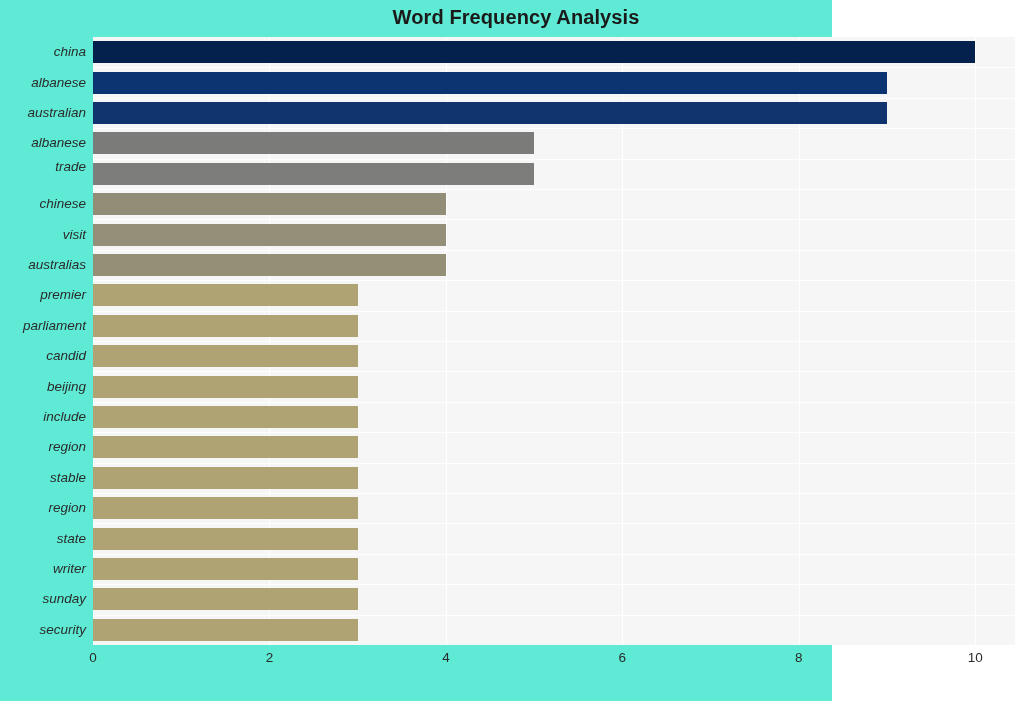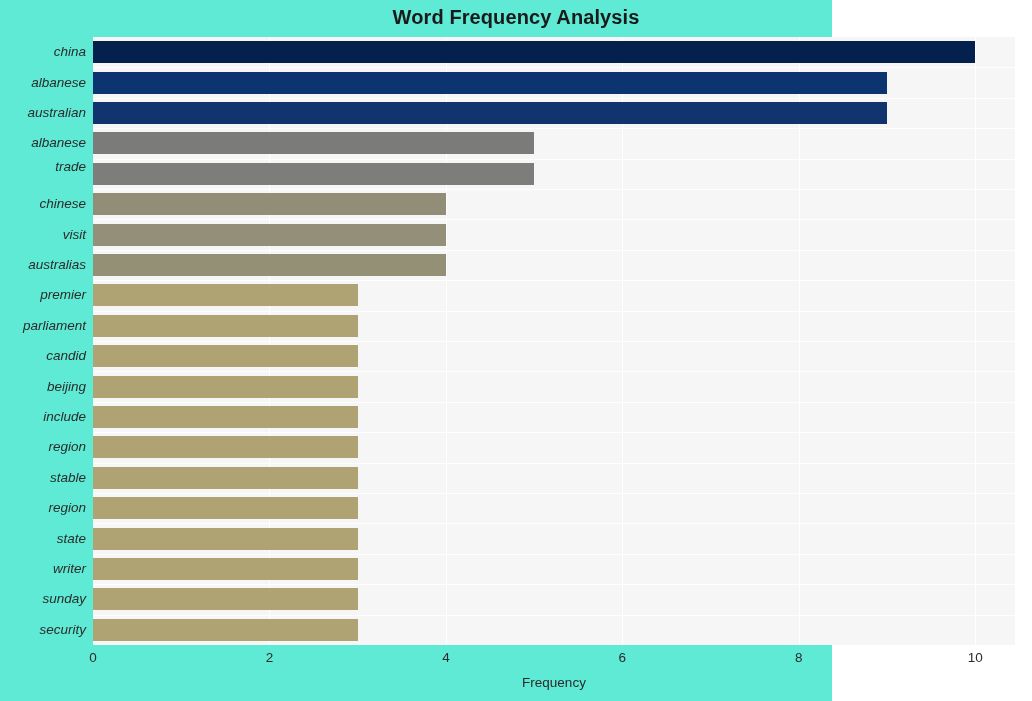--- a/index.html
+++ b/index.html
@@ -215,15 +215,14 @@
 
   <div id="xlabels">
       <div class="xtick-label" style="left: 0px;">0</div>
       <div class="xtick-label" style="left: 176.459px;">2</div>
       <div class="xtick-label" style="left: 352.919px;">4</div>
       <div class="xtick-label" style="left: 529.378px;">6</div>
       <div class="xtick-label" style="left: 705.837px;">8</div>
       <div class="xtick-label" style="left: 882.297px;">10</div>
     </div>
 
-  <div id="xaxis-title">Frequency</div>
 
 </div>
 
 </body></html>

